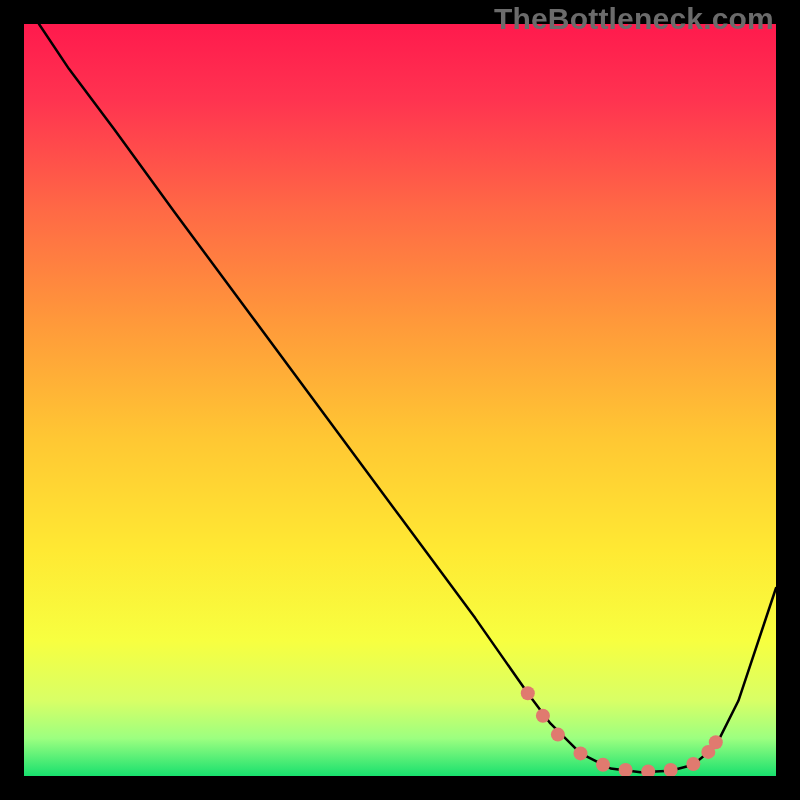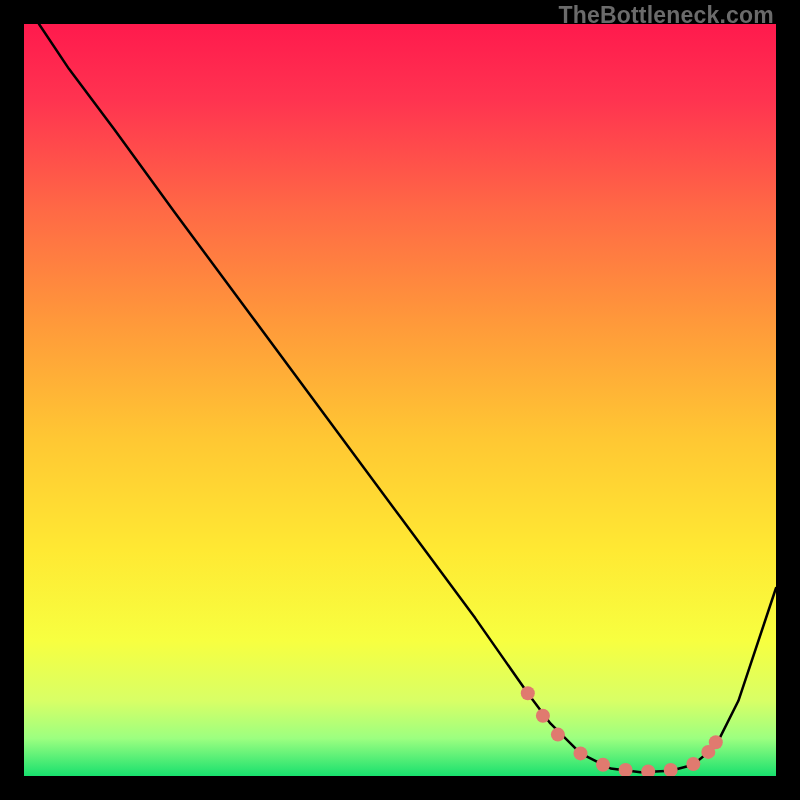--- a/index.html
+++ b/index.html
@@ -16,21 +16,21 @@
     top: 24px;
     width: 752px;
     height: 752px;
     background: #000;
   }
   .watermark {
     position: absolute;
     top: 2px;
     right: 26px;
     font-family: Arial, Helvetica, sans-serif;
-    font-size: 23px;
+    font-size: 30px;
     font-weight: 600;
     color: #6b6b6b;
     letter-spacing: 0.2px;
   }
   svg {
     position: absolute;
     left: 24px;
     top: 24px;
   }
 </style>

